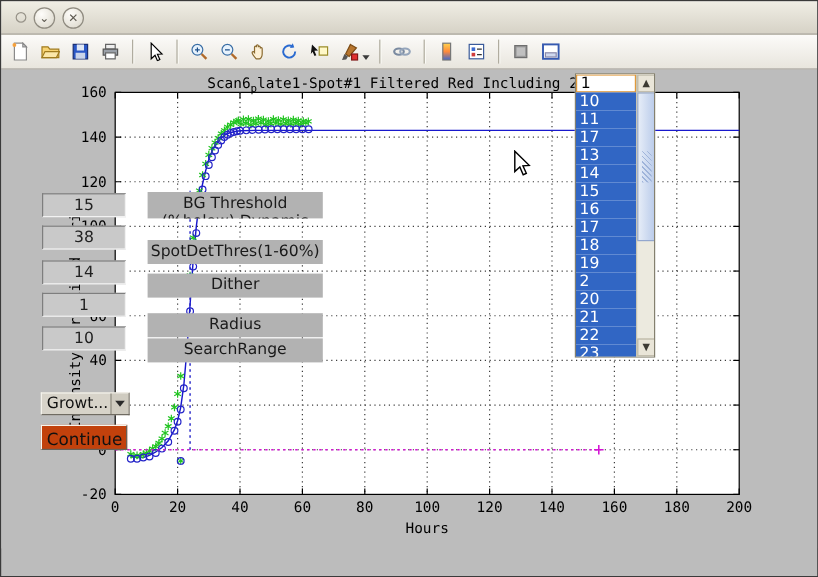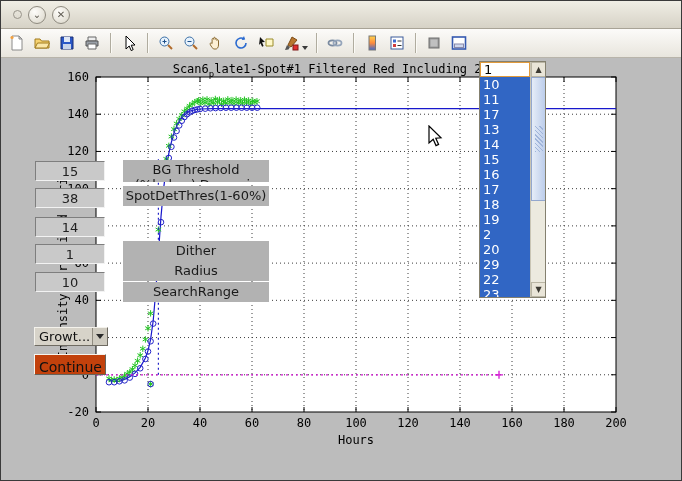--- a/index.html
+++ b/index.html
@@ -399,25 +399,25 @@
           <polyline points="0,297.77777777777777 403,297.77777777777777" fill="none" stroke="#d414d4" stroke-width="1.2" stroke-dasharray="2,3"></polyline>
           <path d="M399 297.77777777777777H407M403 293.77777777777777V301.77777777777777" stroke="#d414d4" stroke-width="1.3"></path>
           <polyline points="62.4,297.77777777777777 62.4,81.88888888888889" fill="none" stroke="#2424c8" stroke-width="1.2" stroke-dasharray="2,3"></polyline>
         </g>
       </svg>
 
     <div id="controls">
         <input class="edit" value="15" style="top: 103px;">
         <div class="plabel" style="top: 102px; height: 22px; text-align: center;">BG Threshold<div>(%below) Dynamic</div></div>
         <input class="edit" value="38" style="top: 130px;">
-        <div class="plabel" style="top: 128px; height: 20px;">SpotDetThres(1-60%)</div>
+        <div class="plabel" style="top: 142px; height: 20px;">SpotDetThres(1-60%)</div>
         <input class="edit" value="14" style="top: 159px;">
         <div class="plabel" style="top: 159px; height: 20px; margin-top: 44px;">Radius</div>
         <input class="edit" value="1" style="top: 186px;">
-        <div class="plabel" style="top: 183px; height: 20px;">Dither</div>
+        <div class="plabel" style="top: 170px; height: 20px;">Dither</div>
         <input class="edit" value="10" style="top: 214px;">
         <div class="plabel" style="top: 224px; height: 20px;">SearchRange</div>
       </div>
 
     <div class="dropdown">
       <span class="dd-label">Growt...</span>
       <span class="dd-arrowbox">
           <span class="dd-arrow"></span>
         </span>
     </div>
@@ -431,21 +431,21 @@
           <div class="lb-item">17</div>
           <div class="lb-item">13</div>
           <div class="lb-item">14</div>
           <div class="lb-item">15</div>
           <div class="lb-item">16</div>
           <div class="lb-item">17</div>
           <div class="lb-item">18</div>
           <div class="lb-item">19</div>
           <div class="lb-item">2</div>
           <div class="lb-item">20</div>
-          <div class="lb-item">29</div>
+          <div class="lb-item">21</div>
           <div class="lb-item">22</div>
           <div class="lb-item">23</div>
         </div>
       <div class="lb-scroll">
         <div class="lb-up">▲</div>
         <div class="lb-thumb">
             <div class="lb-grip"></div>
           </div>
         <div class="lb-down">▼</div>
       </div>

